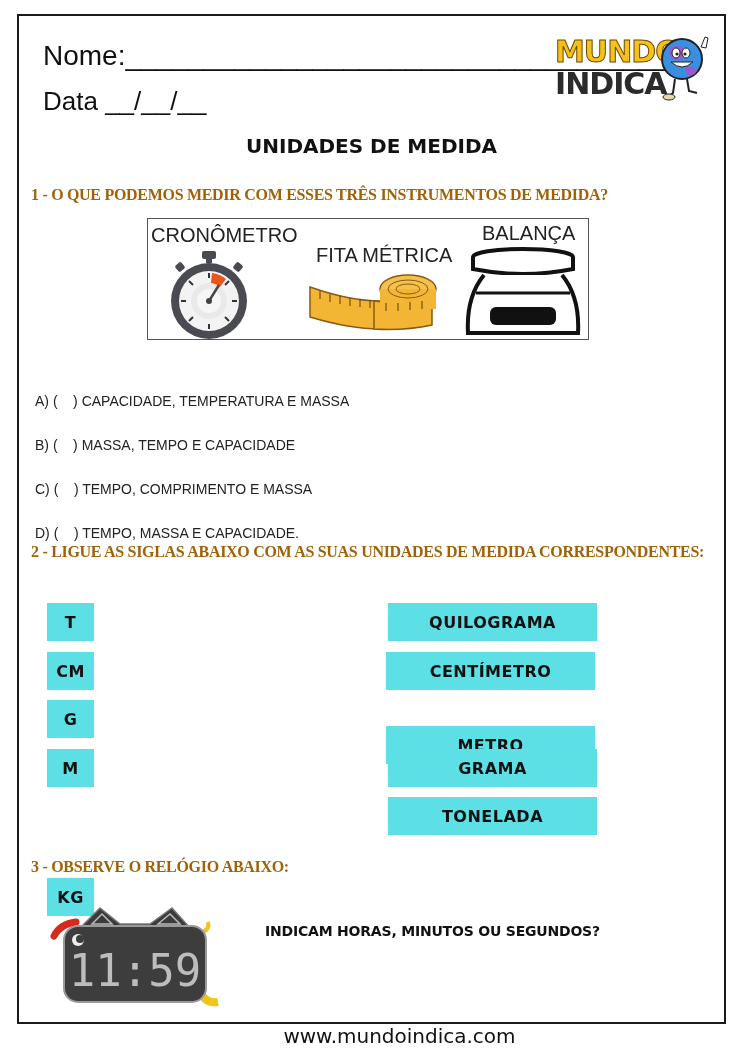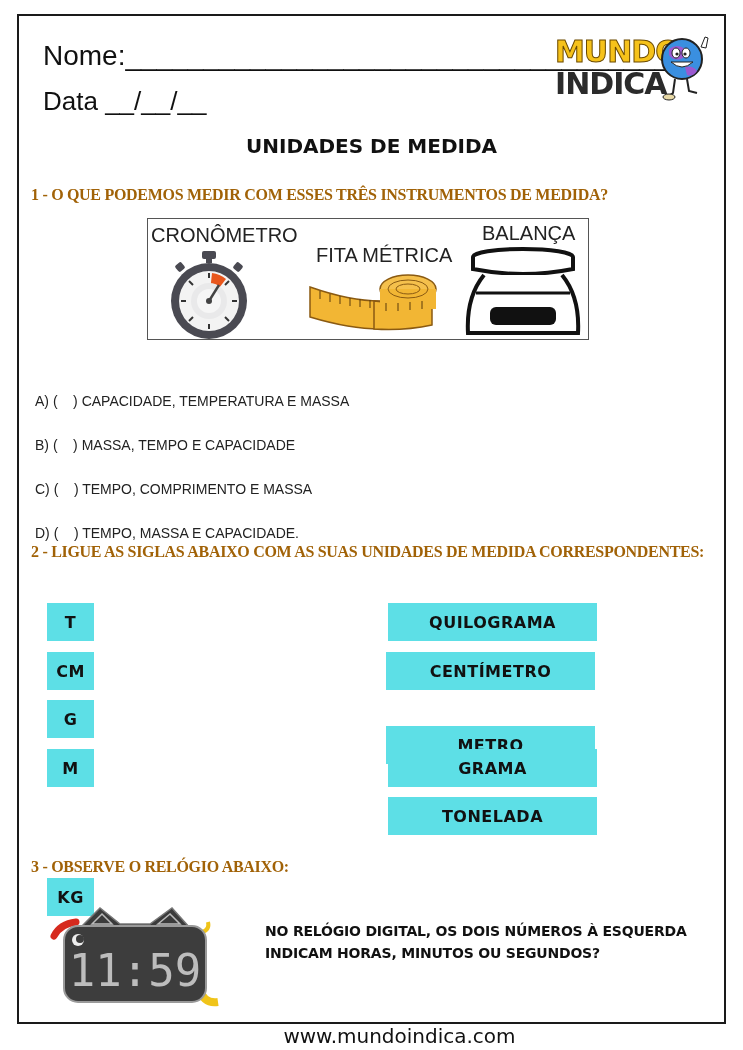--- a/index.html
+++ b/index.html
@@ -159,17 +159,16 @@
     <path d="M52 22 L62 12 L72 22 Z" fill="none" stroke="#bbb" stroke-width="1.5"></path>
     <path d="M118 22 L130 12 L140 22 Z" fill="none" stroke="#bbb" stroke-width="1.5"></path>
     <rect x="24" y="24" width="142" height="76" rx="14" fill="#3d3d3d" stroke="#9a9a9a" stroke-width="2"></rect>
     <circle cx="38" cy="38" r="6" fill="#eee"></circle>
     <circle cx="40" cy="37" r="4" fill="#3d3d3d"></circle>
     <text x="95" y="84" text-anchor="middle" font-family="DejaVu Sans Mono, monospace" font-size="44" fill="#bdbdbd">11:59</text>
   </svg>
 </div>
 
 <div class="abs q3-text">
-  <div>NO RELÓGIO DIGITAL, OS DOIS NÚMEROS À ESQUERDA</div>
   <div>INDICAM HORAS, MINUTOS OU SEGUNDOS?</div>
 </div>
 
 <div class="abs footer">www.mundoindica.com</div>
 
 </body></html>

